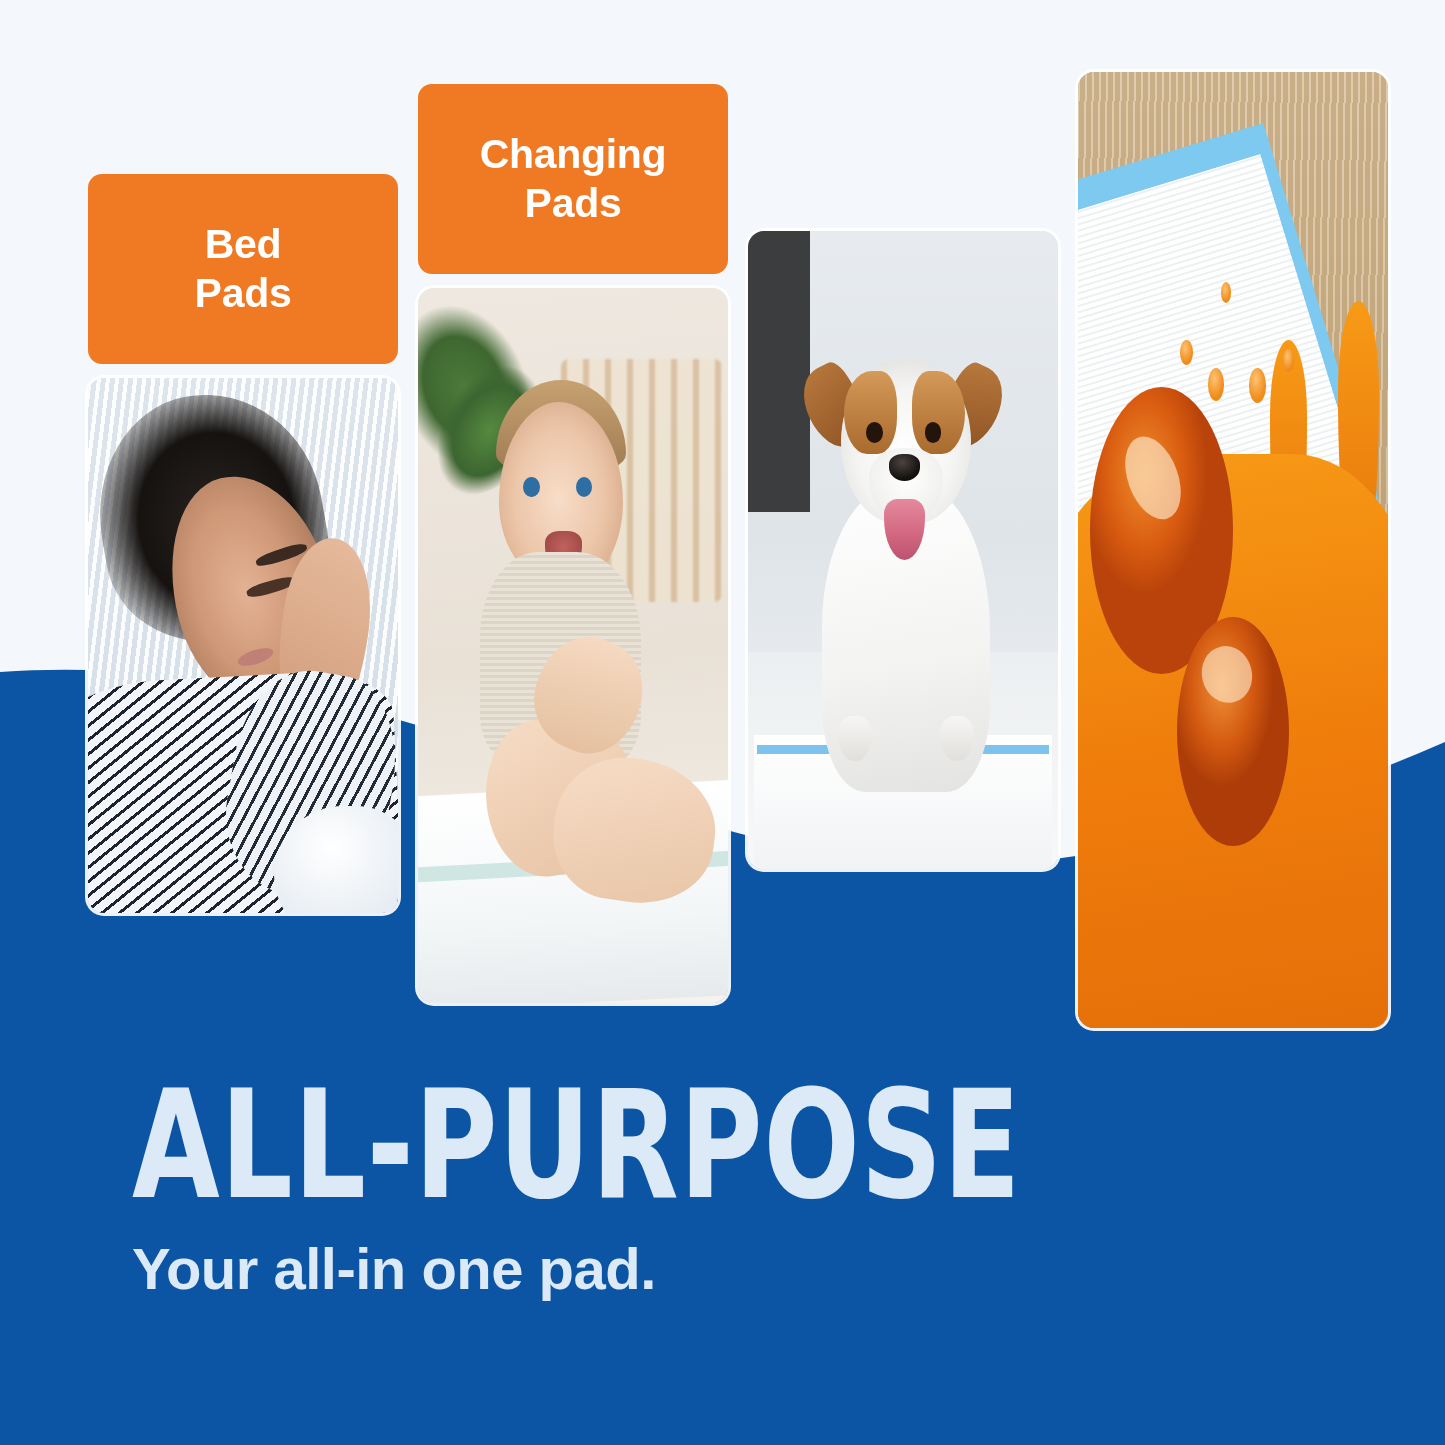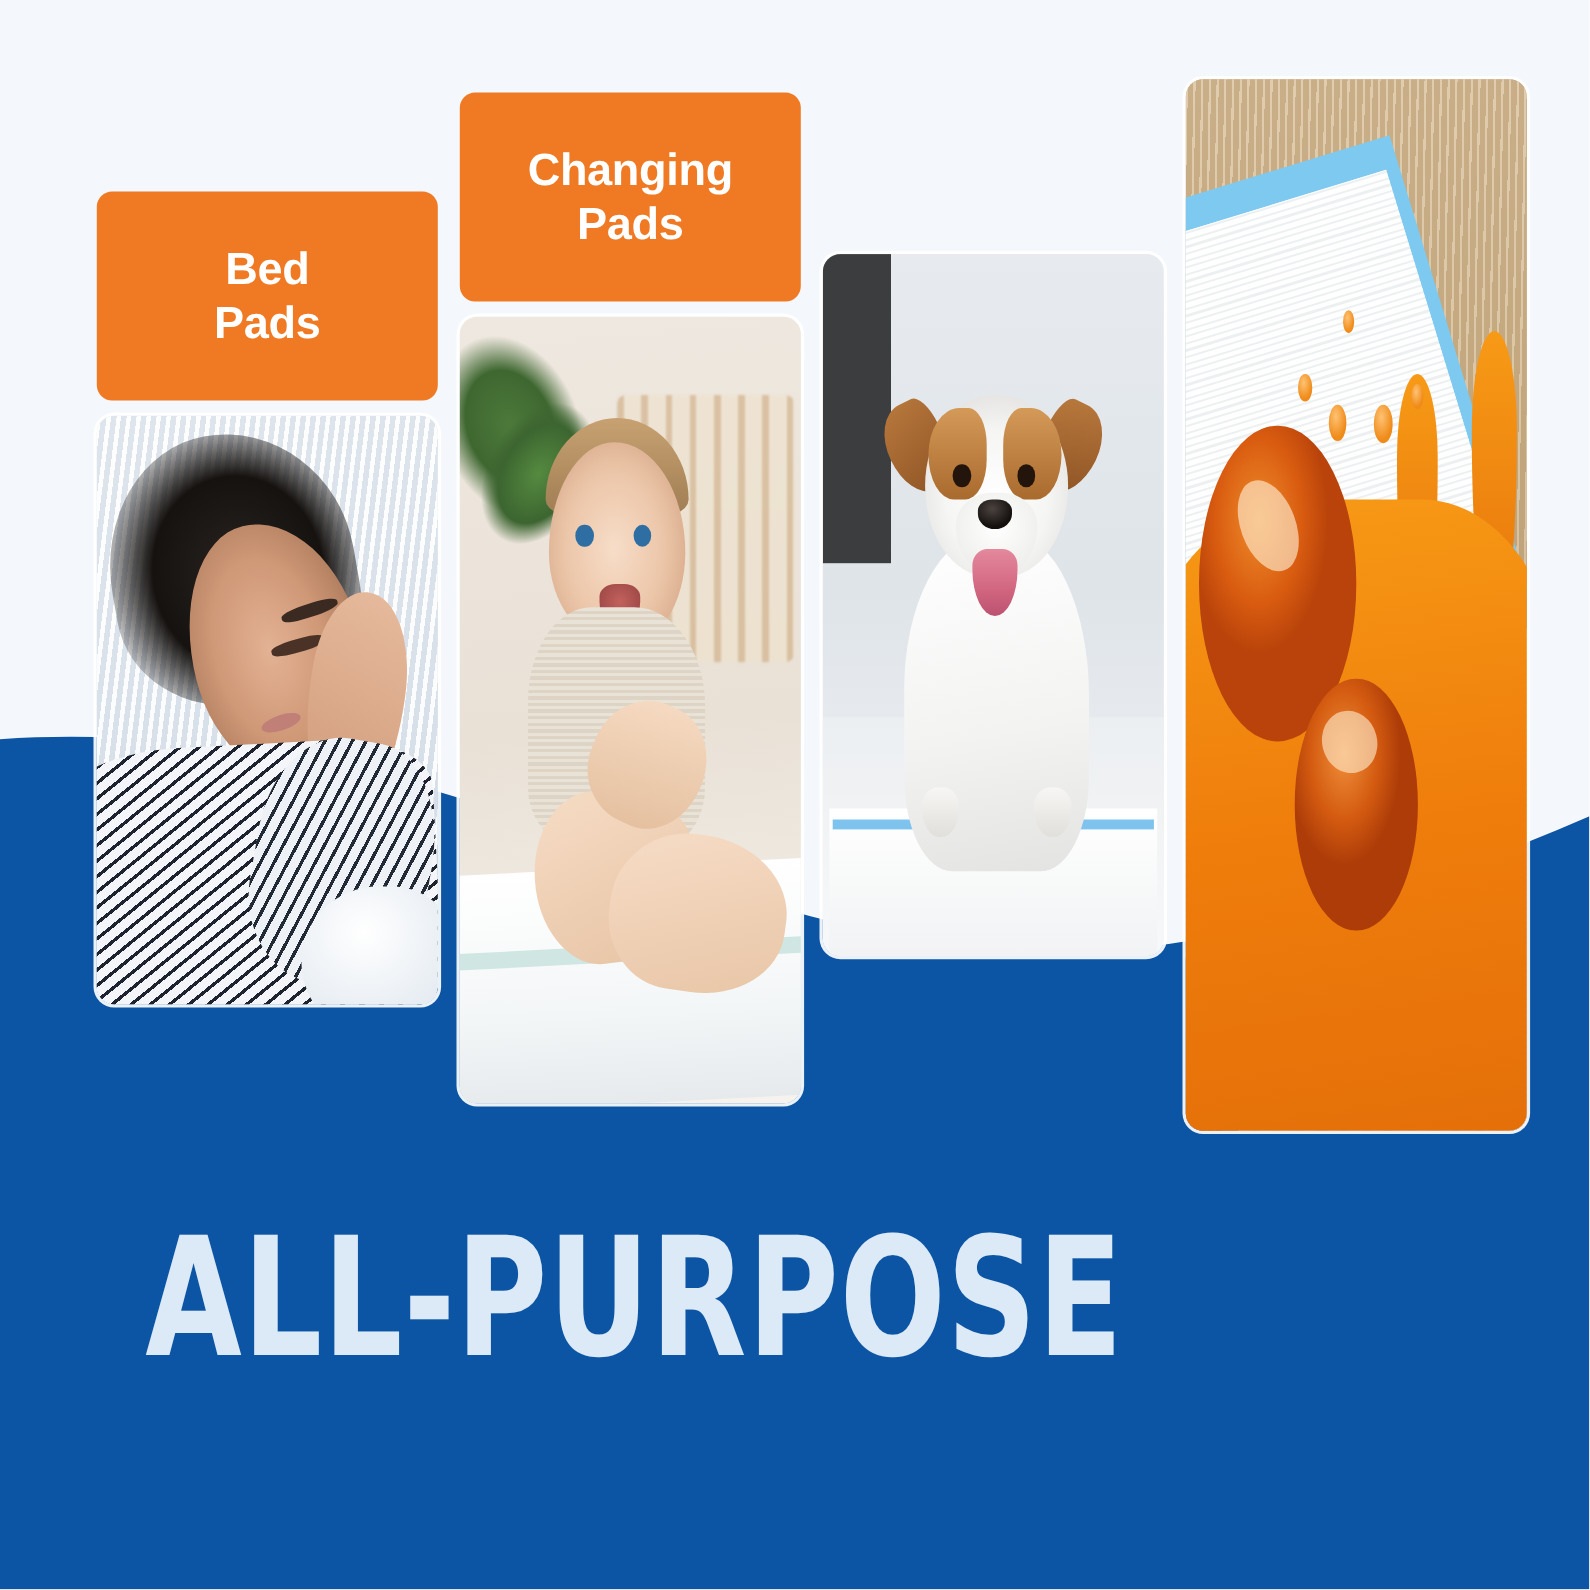--- a/index.html
+++ b/index.html
@@ -318,21 +318,21 @@
   .p4 .d1 { left:46%; top:22%; width:3.4%; height:2.2%; }
   .p4 .d2 { left:33%; top:28%; width:4.2%; height:2.7%; }
   .p4 .d3 { left:42%; top:31%; width:5.2%; height:3.4%; }
   .p4 .d4 { left:55%; top:31%; width:5.6%; height:3.6%; }
   .p4 .d5 { left:66%; top:29%; width:3.6%; height:2.4%; }
 
   
   #headline-block {
     position: absolute;
     left: 132px;
-    top: 1108px;
+    top: 1072px;
     width: 820px;
   }
   #headline {
     color: #dce9f7;
     font-family: "Liberation Sans Narrow", "DejaVu Sans Condensed", "Liberation Sans", sans-serif;
     font-weight: bold;
     font-size: 150px;
     line-height: 0.98;
     letter-spacing: 1px;
     transform: scaleX(0.84);
@@ -448,15 +448,16 @@
           <div class="droplet d4"></div>
           <div class="droplet d5"></div>
         </div>
       </div>
     </div>
 
   </div>
 
   <div id="headline-block">
     <div id="headline">ALL-PURPOSE</div>
+    <div id="subheadline">Your all-in one pad.</div>
   </div>
 
 </div>
 
 </body></html>

